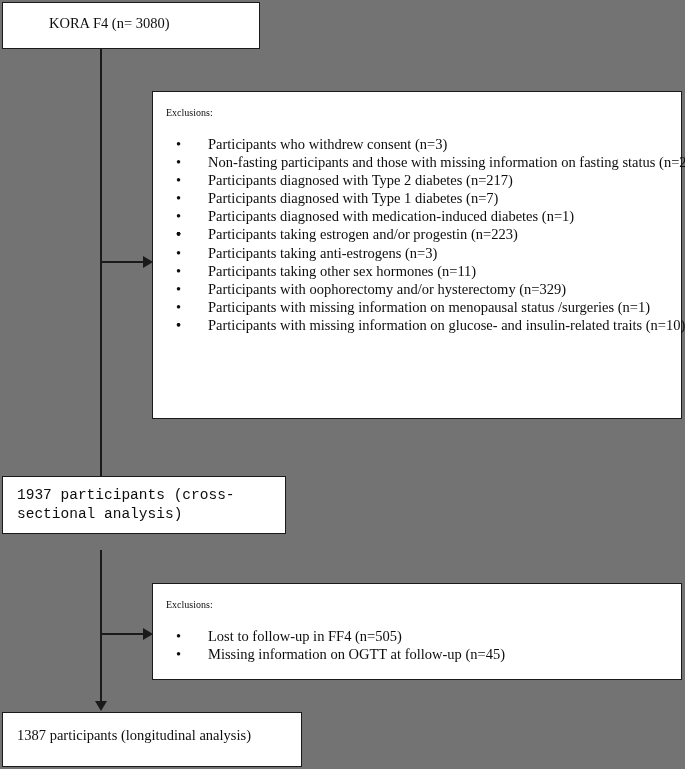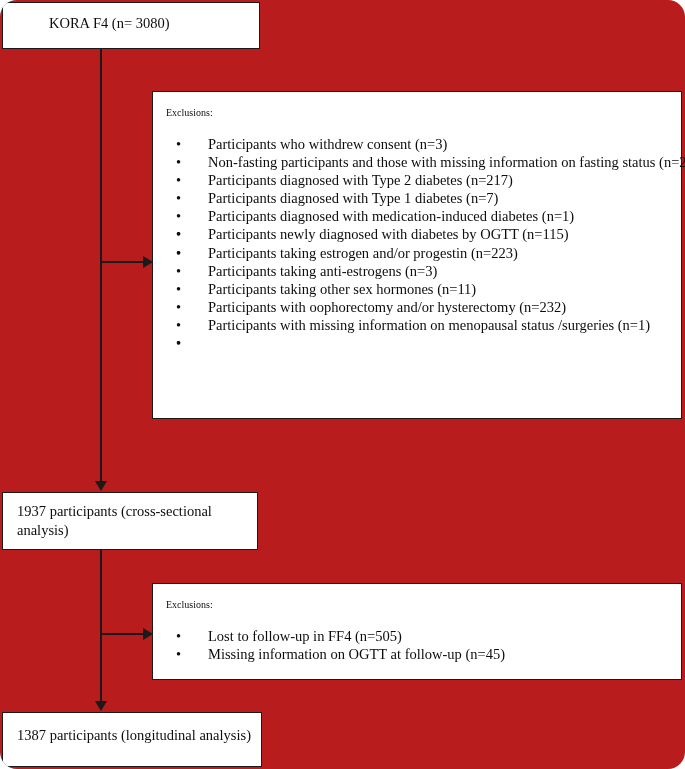--- a/index.html
+++ b/index.html
@@ -8,23 +8,22 @@
     background: #ffffff;
   }
   body {
     font-family: "Liberation Serif", "DejaVu Serif", serif;
     color: #0d0d0d;
   }
   #canvas {
     position: relative;
     width: 685px;
     height: 769px;
-    background: #b91c1c;
+    background: #737373;
     overflow: hidden;
-    border-radius: 17px;
   }
   .box {
     position: absolute;
     box-sizing: border-box;
     border: 1.6px solid #1a1a1a;
     background: #ffffff;
   }
 
   
   #box-kora {
@@ -82,38 +81,39 @@
     position: absolute;
     left: 10px;
     top: 0;
     font-size: 14.5px;
     line-height: 18.1px;
   }
 
   
   #box-cross {
     left: 2px;
-    top: 492px;
-    width: 256px;
+    top: 476px;
+    width: 284px;
     height: 58px;
+    font-family: Liberation Mono, monospace;
   }
   #box-cross .box-text {
     position: absolute;
     left: 14px;
     top: 9px;
     width: 224px;
     font-size: 14.5px;
     line-height: 19px;
   }
 
   
   #box-long {
     left: 2px;
     top: 712px;
-    width: 260px;
+    width: 300px;
     height: 55px;
   }
   #box-long .box-text {
     position: absolute;
     left: 14px;
     top: 13px;
     font-size: 14.5px;
     line-height: 19px;
     white-space: nowrap;
   }
@@ -179,29 +179,29 @@
 
   <div class="box" id="box-excl-1">
     <div class="excl-title">Exclusions:</div>
     <ul class="excl-list">
       <li><span class="bullet">•</span><span>Participants who withdrew consent (n=3)</span></li>
       <li><span class="bullet">•</span><span>Non-fasting participants and those with missing information on fasting status (n=21)</span></li>
       <li><span class="bullet">•</span><span>Participants diagnosed with Type 2 diabetes (n=217)</span></li>
       <li><span class="bullet">•</span><span>Participants diagnosed with Type 1 diabetes (n=7)</span></li>
       <li><span class="bullet">•</span><span>Participants diagnosed with medication-induced diabetes (n=1)</span></li>
       <li><span class="bullet">•</span></li>
-      <li><span class="bullet">•</span><span>Participants newly diagnosed with diabetes by OGTT (n=115)</span></li>
+      <li><span class="bullet">•</span></li>
       <li><span class="bullet">•</span></li>
       <li><span class="bullet">•</span><span>Participants taking estrogen and/or progestin (n=223)</span></li>
       <li><span class="bullet">•</span><span>Participants taking anti-estrogens (n=3)</span></li>
       <li><span class="bullet">•</span><span>Participants taking other sex hormones (n=11)</span></li>
-      <li><span class="bullet">•</span><span>Participants with oophorectomy and/or hysterectomy (n=232)</span></li>
+      <li><span class="bullet">•</span><span>Participants with oophorectomy and/or hysterectomy (n=329)</span></li>
       <li><span class="bullet">•</span><span>Participants with missing information on menopausal status /surgeries (n=1)</span></li>
       <li><span class="bullet">•</span></li>
-      <li><span class="bullet">•</span></li>
+      <li><span class="bullet">•</span><span>Participants with missing information on glucose- and insulin-related traits (n=10)</span></li>
     </ul>
   </div>
 
   <div class="box" id="box-cross">
     <div class="box-text">1937 participants (cross-sectional analysis)</div>
   </div>
 
   <div class="vline" id="trunk-2"></div>
   <div class="arrow-down" id="trunk-2-head"></div>
 

